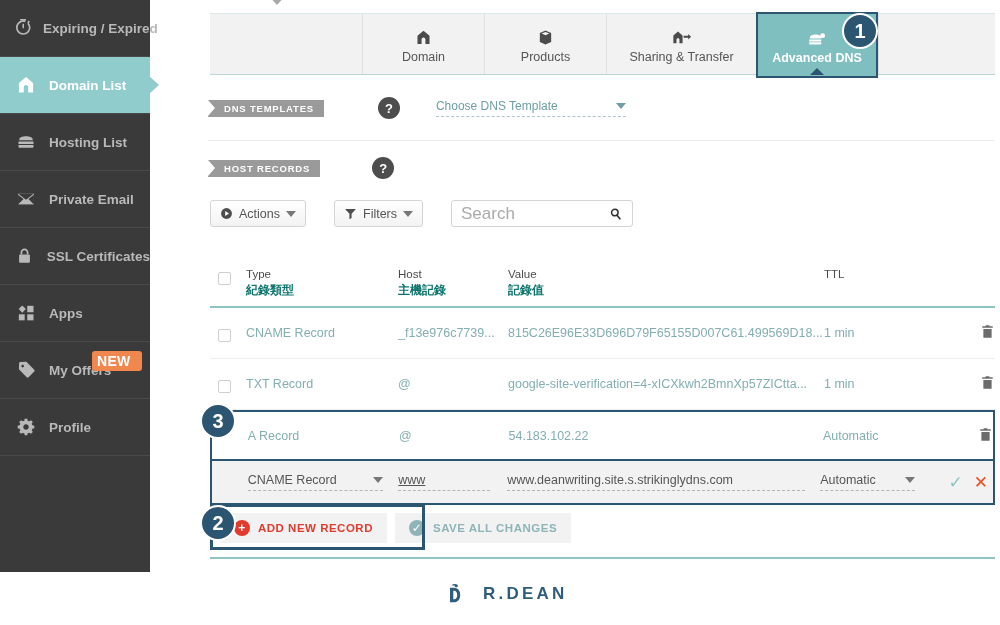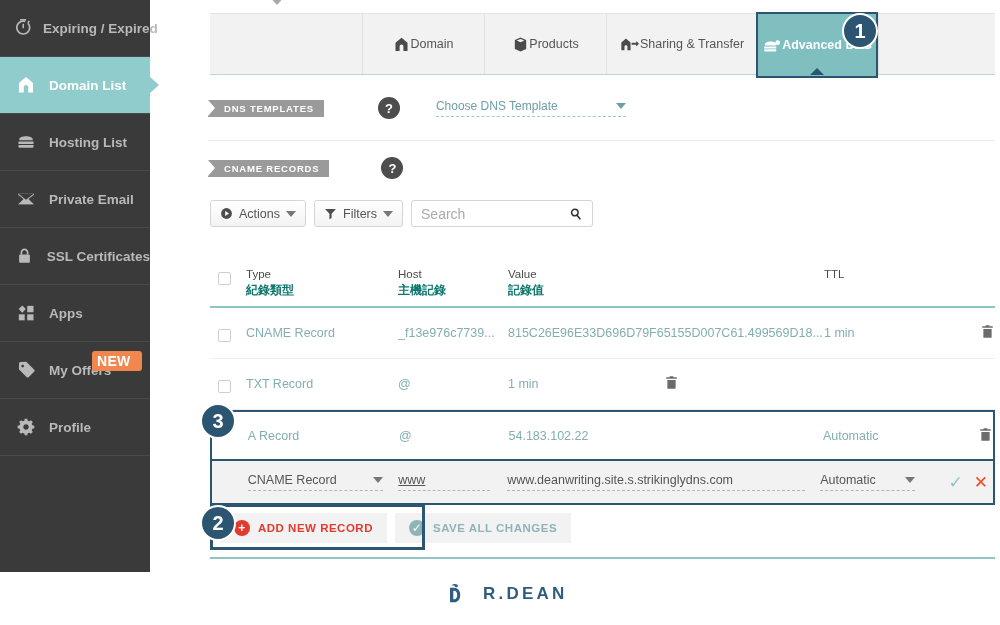--- a/index.html
+++ b/index.html
@@ -71,21 +71,21 @@
     position: absolute; left: 60px; top: 13px;
     width: 785px; height: 62px;
     background: #f2f2f2;
     border-top: 1px solid #d9e7e7;
     border-bottom: 1px solid #b9d7d7;
     display: flex;
   }
   .tab {
     width: 122px; height: 100%;
     border-left: 1px solid #e0e0e0;
-    display: flex; flex-direction: row;
+    display: flex; flex-direction: column;
     align-items: center; justify-content: center;
     color: #555; font-size: 12.5px;
     position: relative;
   }
   .tab:first-child { border-left: none; }
   .tab .tab-ico { height: 22px; display:flex; align-items:flex-end; margin-bottom: 4px;}
   .tab .tab-ico svg { fill: #4b4b4b; }
   .tab-spacer { width: 152px; border: none; }
   .tab-end { flex: 1; border-left: 1px solid #e0e0e0; }
   .tab.wide { width: 150px; }
@@ -161,21 +161,21 @@
   .btn-gray {
     height: 27px; border: 1px solid #d5d5d5; border-radius: 3px;
     background: linear-gradient(#ffffff,#f3f3f3);
     display: flex; align-items: center; gap: 6px;
     padding: 0 9px; font-size: 12.5px; color: #555;
   }
   .searchbox {
     height: 27px; width: 182px;
     border: 1px solid #d5d5d5; border-radius: 3px; background: #fff;
     display: flex; align-items: center; justify-content: space-between;
-    padding: 0 9px; font-size: 14px; color: #aaa;
+    padding: 0 9px; font-size: 17px; color: #aaa;
   }
 
   
   #table { position: absolute; left: 60px; top: 248px; width: 785px; margin-top: 20px; }
   .thead {
     display: flex; align-items: flex-start;
     height: 40px; position: relative;
     border-bottom: 2px solid #8fc4c4;
   }
   .col-chk   { width: 36px; padding-left: 8px; padding-top: 4px;}
@@ -408,25 +408,25 @@
       <span class="qmark" style="margin-left:54px;">?</span>
       <span class="tpl-select" style="margin-left:36px;">
         <span>Choose DNS Template</span>
         <span class="caret-dn"></span>
       </span>
     </div>
 
     <div class="hr-light" style="left:58px; top:140px; width:787px;"></div>
 
     <div class="sec-row" style="left:58px; top:157px;">
-      <span class="sec-tag">CNAME RECORDS</span>
+      <span class="sec-tag">HOST RECORDS</span>
       <span class="qmark" style="margin-left:52px;">?</span>
     </div>
 
-    <div class="sec-row" style="left:60px; top:200px; gap:8px;">
+    <div class="sec-row" style="left:60px; top:200px; gap:28px;">
       <span class="btn-gray">
         <svg width="13" height="13" viewBox="0 0 24 24">
             <circle cx="12" cy="12" r="10" fill="#4d4d4d"></circle>
             <path d="M9.6 7.5l7 4.5-7 4.5z" fill="#fff"></path>
           </svg>
         <span>Actions</span>
         <span class="caret-dn-gray"></span>
       </span>
       <span class="btn-gray">
         <svg width="13" height="13" viewBox="0 0 24 24">
@@ -483,20 +483,21 @@
             </svg>
         </div>
       </div>
 
       <div class="trow">
         <div class="col-chk">
             <div class="chk"></div>
           </div>
         <div class="col-type ellip">TXT Record</div>
         <div class="col-host ellip">@</div>
+        <div class="col-value ellip">google-site-verification=4-xICXkwh2BmnXp57ZICtta...</div>
         <div class="col-ttl">1 min</div>
         <div class="col-act">
           <svg class="trash" width="15" height="17" viewBox="0 0 24 24">
               <path d="M9 2h6v1.6h5.4v2.2H3.6V3.6H9z" fill="#6b6b6b"></path>
               <path d="M5.4 7.8h13.2V21c0 .6-.5 1-1 1H6.4c-.6 0-1-.4-1-1z" fill="#6b6b6b"></path>
             </svg>
         </div>
       </div>
 
       <div class="trow highlighted">

